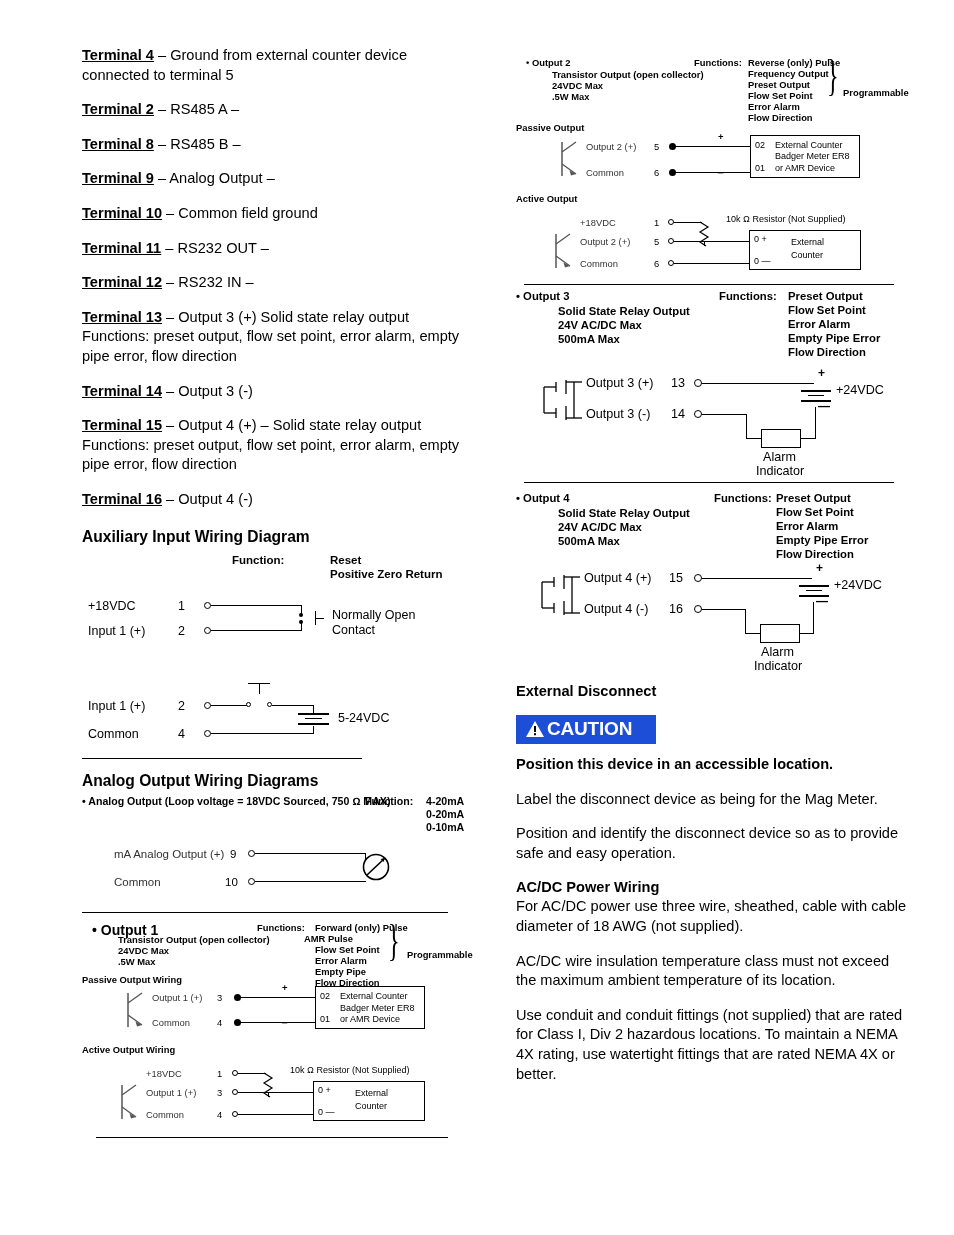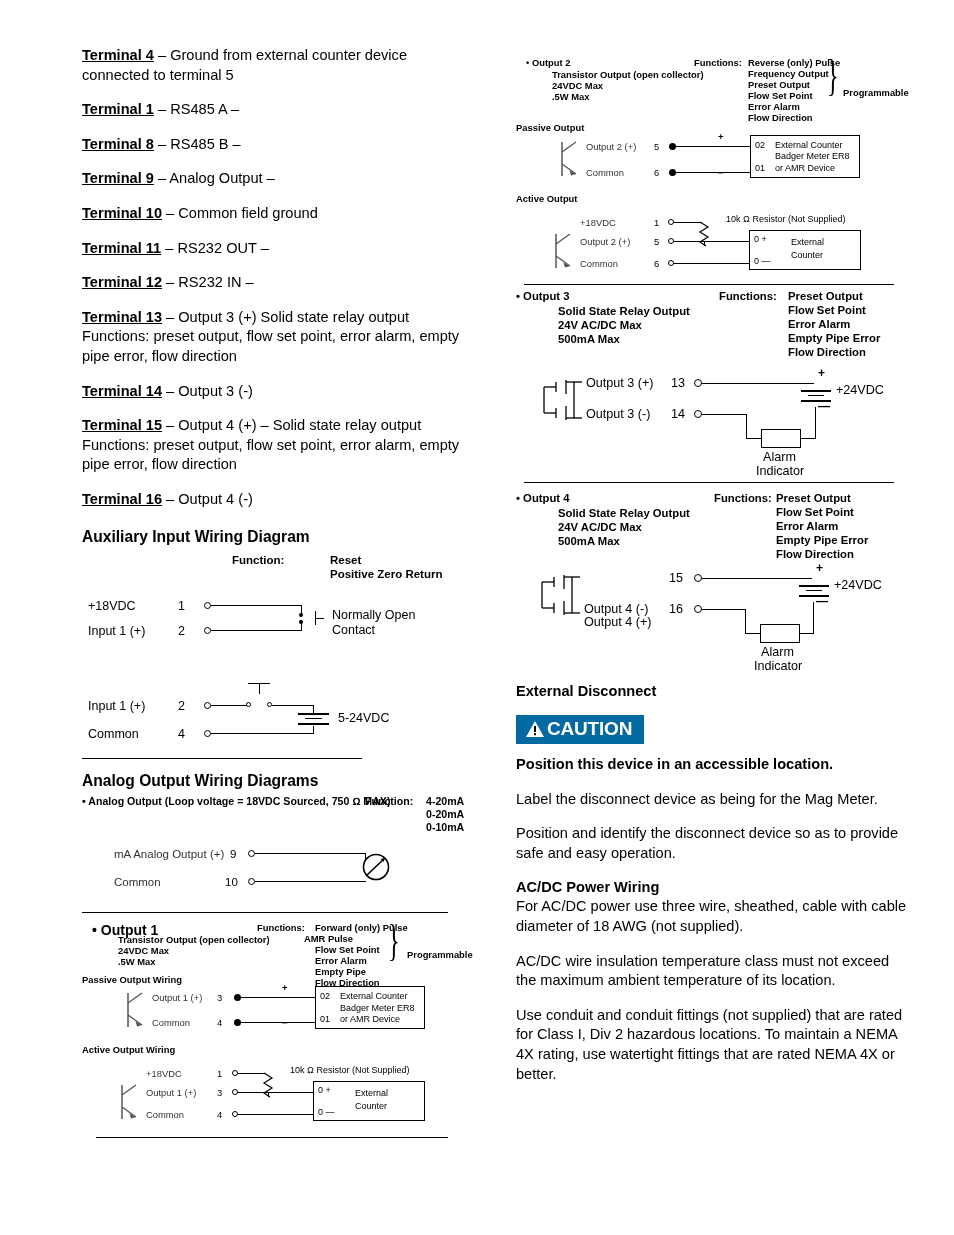--- a/index.html
+++ b/index.html
@@ -26,37 +26,37 @@
   .b{font-weight:bold;}
   .hr{position:absolute;border-top:1px solid #000;}
   .vr{position:absolute;border-left:1px solid #000;}
   .term-o{position:absolute;width:7px;height:7px;border:1.3px solid #000;
           border-radius:50%;background:#fff;box-sizing:border-box;}
   .term-f{position:absolute;width:7px;height:7px;border-radius:50%;background:#000;}
   .dot{position:absolute;width:4px;height:4px;border-radius:50%;background:#000;}
   .box{position:absolute;border:1.2px solid #000;box-sizing:border-box;background:#fff;}
 
   
-  .caution{display:inline-flex;align-items:center;gap:2px;background:#0369a1;color:#fff;
-           padding:3px 12px 4px 9px;font-weight:bold;font-size:19px;letter-spacing:-.2px;}
+  .caution{display:inline-flex;align-items:center;gap:2px;background:#1d4ed8;color:#fff;
+           padding:3px 24px 4px 9px;font-weight:bold;font-size:19px;letter-spacing:-.2px;}
   .caution svg{display:block;}
 
   
   .brace{position:absolute;font-size:44px;line-height:1;font-family:"Liberation Serif",serif;
          transform:scaleX(.55);transform-origin:left center;}
 </style>
 </head>
 <body>
 
 <div class="page">
 
   <div class="col-left">
 
     <p class="para"><span class="term">Terminal 4</span><span> – Ground from external counter device connected to terminal 5</span></p>
-    <p class="para"><span class="term">Terminal 1</span><span> – RS485 A  –</span></p>
+    <p class="para"><span class="term">Terminal 2</span><span> – RS485 A  –</span></p>
     <p class="para"><span class="term">Terminal 8</span><span>  – RS485 B  –</span></p>
     <p class="para"><span class="term">Terminal 9</span><span>  – Analog Output  –</span></p>
     <p class="para"><span class="term">Terminal 10</span><span>  – Common field ground</span></p>
     <p class="para"><span class="term">Terminal 11</span><span>  – RS232 OUT  –</span></p>
     <p class="para"><span class="term">Terminal 12</span><span>  – RS232 IN  –</span></p>
     <p class="para"><span class="term">Terminal 13</span><span>  – Output 3 (+)  Solid state relay output</span><br><span>Functions: preset output, flow set point, error alarm, empty pipe error, flow direction</span></p>
     <p class="para"><span class="term">Terminal 14</span><span>  – Output 3 (-)</span></p>
     <p class="para"><span class="term">Terminal 15</span><span>  – Output 4 (+)   – Solid state relay output</span><br><span>Functions: preset output, flow set point, error alarm, empty pipe error, flow direction</span></p>
     <p class="para" style="margin-bottom:18px"><span class="term">Terminal 16</span><span>  – Output 4 (-)</span></p>
 
@@ -385,21 +385,21 @@
         <line x1="2" y1="36" x2="14" y2="36" stroke="#000" stroke-width="1.3"></line>
         <line x1="14" y1="5" x2="14" y2="15" stroke="#000" stroke-width="1.3"></line>
         <line x1="14" y1="31" x2="14" y2="41" stroke="#000" stroke-width="1.3"></line>
         <line x1="24" y1="3" x2="24" y2="17" stroke="#000" stroke-width="1.3"></line>
         <line x1="24" y1="29" x2="24" y2="43" stroke="#000" stroke-width="1.3"></line>
         <line x1="24" y1="5" x2="40" y2="5" stroke="#000" stroke-width="1.3"></line>
         <line x1="24" y1="41" x2="40" y2="41" stroke="#000" stroke-width="1.3"></line>
         <line x1="32" y1="5" x2="32" y2="41" stroke="#000" stroke-width="1.3"></line>
       </svg>
 
-      <div class="t" style="left:68px;top:80px;font-size:12.6px;margin-top:44px;">Output 4 (+)</div>
+      <div class="t" style="left:68px;top:80px;font-size:12.6px;">Output 4 (+)</div>
       <div class="t" style="left:153px;top:80px;font-size:12.6px;">15</div>
       <div class="term-o" style="left:178px;top:82px;width:8px;height:8px;"></div>
       <div class="hr" style="left:186px;top:86px;width:110px;border-top-width:1.4px;"></div>
 
       <div class="t" style="left:68px;top:111px;font-size:12.6px;">Output 4 (-)</div>
       <div class="t" style="left:153px;top:111px;font-size:12.6px;">16</div>
       <div class="term-o" style="left:178px;top:113px;width:8px;height:8px;"></div>
       <div class="hr" style="left:186px;top:117px;width:44px;border-top-width:1.4px;"></div>
       <div class="vr" style="left:229px;top:117px;height:25px;border-left-width:1.4px;"></div>
       <div class="hr" style="left:229px;top:141px;width:16px;border-top-width:1.4px;"></div>

